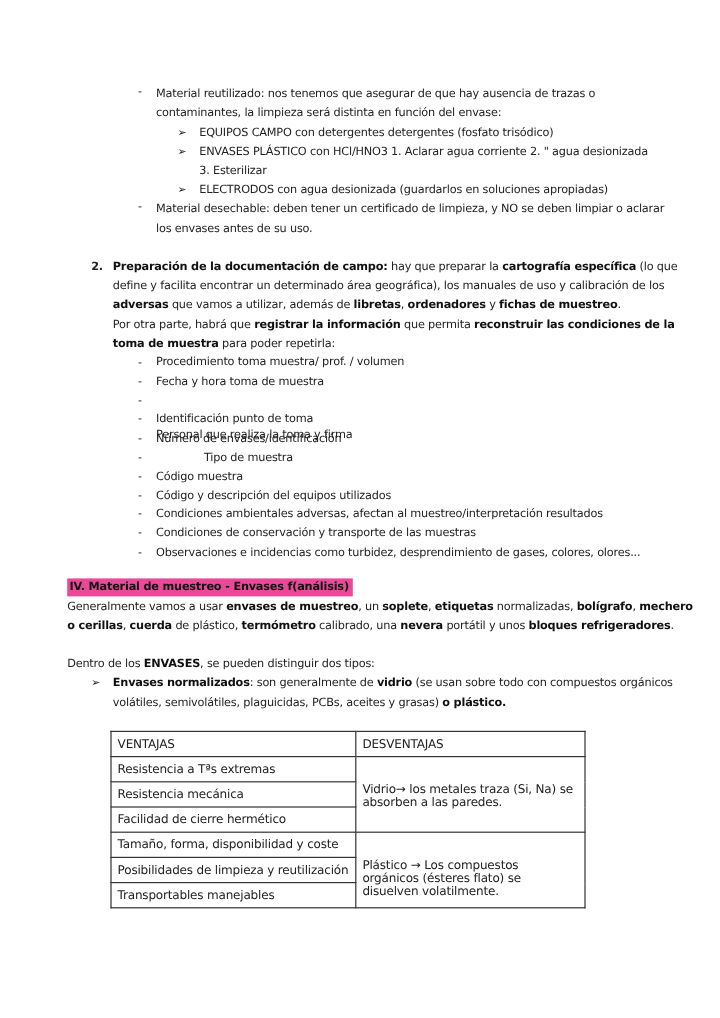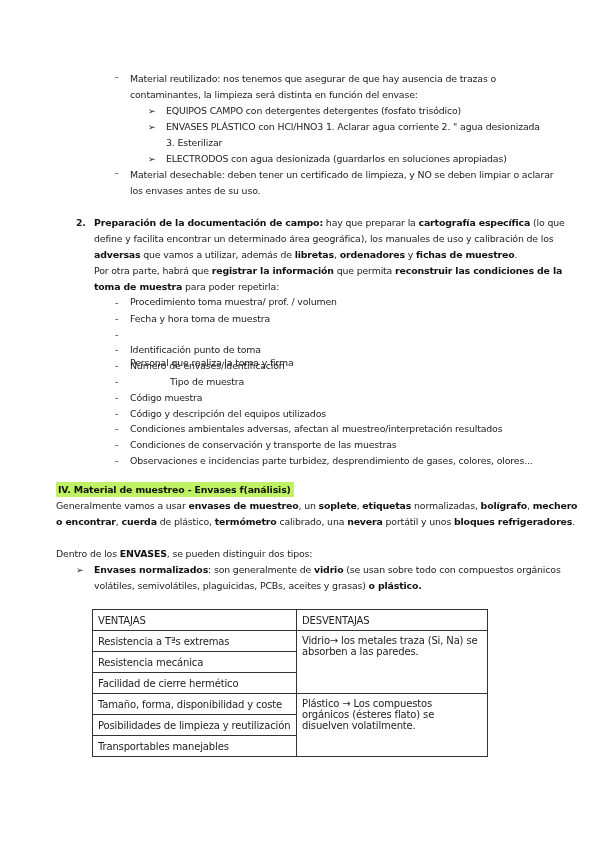--- a/index.html
+++ b/index.html
@@ -8,33 +8,33 @@
       font-family: "DejaVu Sans", sans-serif; color: #222; font-size: 9.4px;
       letter-spacing: -0.15px;
     }
     .page { position: absolute; left: 0; top: 0; width: 600px; height: 848px; }
     .line { position: absolute; white-space: nowrap; line-height: 16px; }
     b { font-weight: bold; color: #111; }
     .dash { position: absolute; width: 10px; }
     .arrow { position: absolute; font-size: 9px; }
     .heading {
       position: absolute; left: 56px; top: 482px; height: 15px; line-height: 15px;
-      background: #bef264; padding: 0 3px 0 2px; font-weight: bold; color: #111;
+      background: #ec4899; padding: 0 3px 0 2px; font-weight: bold; color: #111;
     }
     .num { position: absolute; font-weight: bold; }
     table.vt {
       position: absolute; left: 92px; top: 609px; width: 396px;
       border-collapse: collapse; font-size: 10px; table-layout: fixed;
     }
     table.vt td {
       border: 1.3px solid #333; padding: 0 5px; height: 20px; vertical-align: middle;
       white-space: nowrap; overflow: hidden;
     }
     table.vt td.col1 { width: 193px; }
-    table.vt td.desv { vertical-align: top; white-space: normal; line-height: 11px; padding-top: 4px; }
+    table.vt td.desv { vertical-align: top; white-space: normal; line-height: 11px; padding-top: 22px; }
   </style>
 </head>
 <body>
 
 <div class="page">
 
   <span class="dash" style="left:115px; top:71px;">-</span>
   <div class="line" style="left:130px; top:87px;">contaminantes, la limpieza será distinta en función del envase:</div>
   <div class="line" style="left:130px; top:71px;">Material reutilizado: nos tenemos que asegurar de que hay ausencia de trazas o</div>
 
@@ -80,29 +80,29 @@
       <div class="line" style="left: 130px; top: 374px; margin-left: 40px;">Tipo de muestra</div>
       <span class="dash line" style="left: 115px; top: 389.8px;">-</span>
       <div class="line" style="left: 130px; top: 389.8px;">Código muestra</div>
       <span class="dash line" style="left: 115px; top: 405.6px;">-</span>
       <div class="line" style="left: 130px; top: 405.6px;">Código y descripción del equipos utilizados</div>
       <span class="dash line" style="left: 115px; top: 421.4px;">-</span>
       <div class="line" style="left: 130px; top: 421.4px;">Condiciones ambientales adversas, afectan al muestreo/interpretación resultados</div>
       <span class="dash line" style="left: 115px; top: 437.2px;">-</span>
       <div class="line" style="left: 130px; top: 437.2px;">Condiciones de conservación y transporte de las muestras</div>
       <span class="dash line" style="left: 115px; top: 453px;">-</span>
-      <div class="line" style="left: 130px; top: 453px;">Observaciones e incidencias parte turbidez, desprendimiento de gases, colores, olores...</div>
+      <div class="line" style="left: 130px; top: 453px;">Observaciones e incidencias como turbidez, desprendimiento de gases, colores, olores...</div>
     </div>
 
   <div class="heading">IV. Material de muestreo - Envases  f(análisis)</div>
   <div class="line" style="left:56px; top:498px;">
     <span>Generalmente vamos a usar </span><b>envases de muestreo</b><span>, un </span><b>soplete</b><span>, </span><b>etiquetas</b><span> normalizadas, </span><b>bolígrafo</b><span>, </span><b>mechero</b>
   </div>
   <div class="line" style="left:56px; top:514px;">
-    <b>o encontrar</b><span>, </span><b>cuerda</b><span> de plástico, </span><b>termómetro</b><span> calibrado, una </span><b>nevera</b><span> portátil y unos </span><b>bloques refrigeradores</b><span>.</span>
+    <b>o cerillas</b><span>, </span><b>cuerda</b><span> de plástico, </span><b>termómetro</b><span> calibrado, una </span><b>nevera</b><span> portátil y unos </span><b>bloques refrigeradores</b><span>.</span>
   </div>
 
   <div class="line" style="left:56px; top:546px;">
     <span>Dentro de los </span><b>ENVASES</b><span>, se pueden distinguir dos tipos:</span>
   </div>
 
   <span class="arrow" style="left:76px; top:562px; line-height:16px;">➢</span>
   <div class="line" style="left:94px; top:562px;text-align:center;">
     <b>Envases normalizados</b><span>: son generalmente de </span><b>vidrio</b><span> (se usan sobre todo con compuestos orgánicos</span>
   </div>

